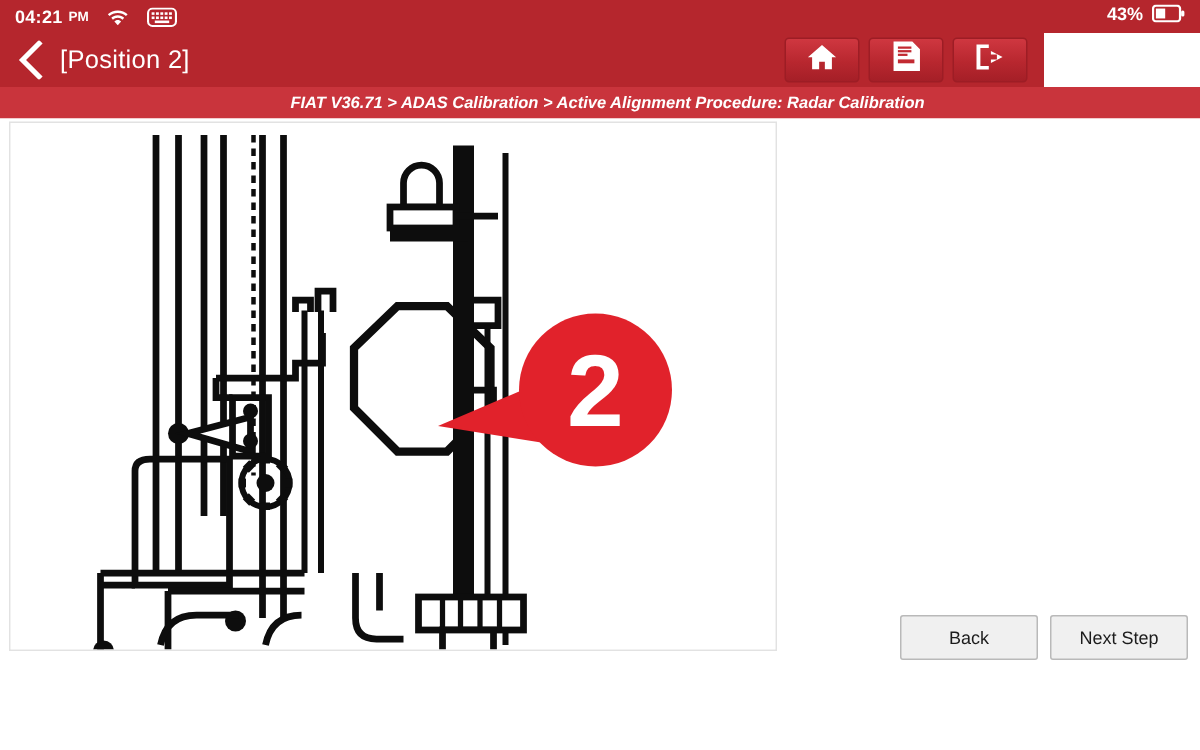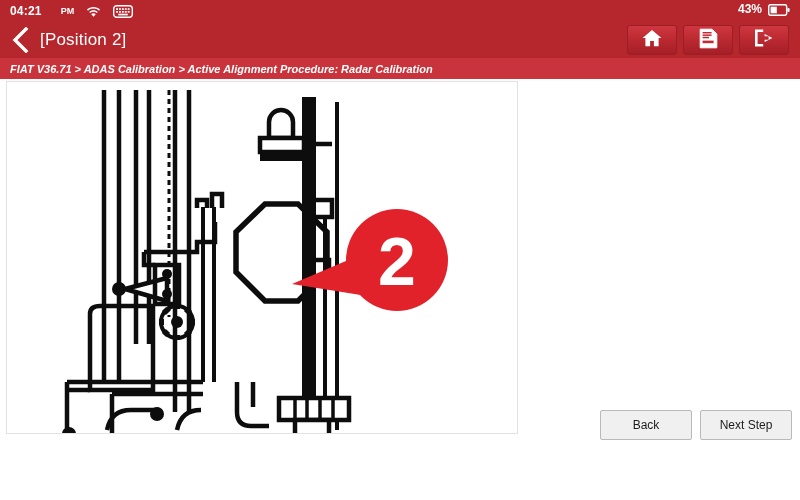--- a/index.html
+++ b/index.html
@@ -11,28 +11,28 @@
   }
   #app { position: relative; width: 800px; height: 500px; }
 
   
   .statusbar {
     position: absolute; top: 0; left: 0; width: 800px; height: 22px;
     background: #b5262d; color: #ffffff;
     display: flex; align-items: center; padding: 0 10px;
   }
   .sb-time { font-size: 12px; font-weight: bold; letter-spacing: .2px; }
-  .sb-ampm { font-size: 9px; font-weight: bold; margin-left: 19px; }
+  .sb-ampm { font-size: 9px; font-weight: bold; margin-left: 4px; }
   .sb-icon { margin-left: 12px; display: flex; align-items: center; }
   .sb-right { margin-left: auto; display: flex; gap: 6px; }
   .sb-batt-text { font-size: 12px; font-weight: bold; }
 
   
   .titlebar {
-    position: absolute; top: 22px; left: 0; width: 800px; height: 36px;
+    position: absolute; top: 22px; left: 0; width: 696px; height: 36px;
     background: #b5262d;
     display: flex; align-items: center; padding: 0 8px;
   }
   .back-chevron {
     width: 26px; height: 26px; display: flex; align-items: center; justify-content: center;
     cursor: pointer;
   }
   .title-text {
     color: #ffffff; font-size: 17px; margin-left: 6px; letter-spacing: .2px;
   }
@@ -43,21 +43,21 @@
     border: 1px solid #9d1d25;
     display: flex; align-items: center; justify-content: center;
     cursor: pointer;
   }
 
   
   .breadcrumb {
     position: absolute; top: 58px; left: 0; width: 800px; height: 21px;
     background: #c9343c; color: #ffffff;
     display: flex; align-items: center; padding-left: 10px;
-    font-size: 11px; font-style: italic; font-weight: bold;
+    font-size: 11px; font-style: italic; font-weight: bold; justify-content: center;
   }
 
   
   .content {
     position: absolute; top: 79px; left: 0; width: 800px; height: 374px;
     background: #ffffff;
   }
   .image-panel {
     position: absolute; left: 6px; top: 2px; width: 512px; height: 353px;
     border: 1px solid #e2e2e2; background: #ffffff; overflow: hidden;

